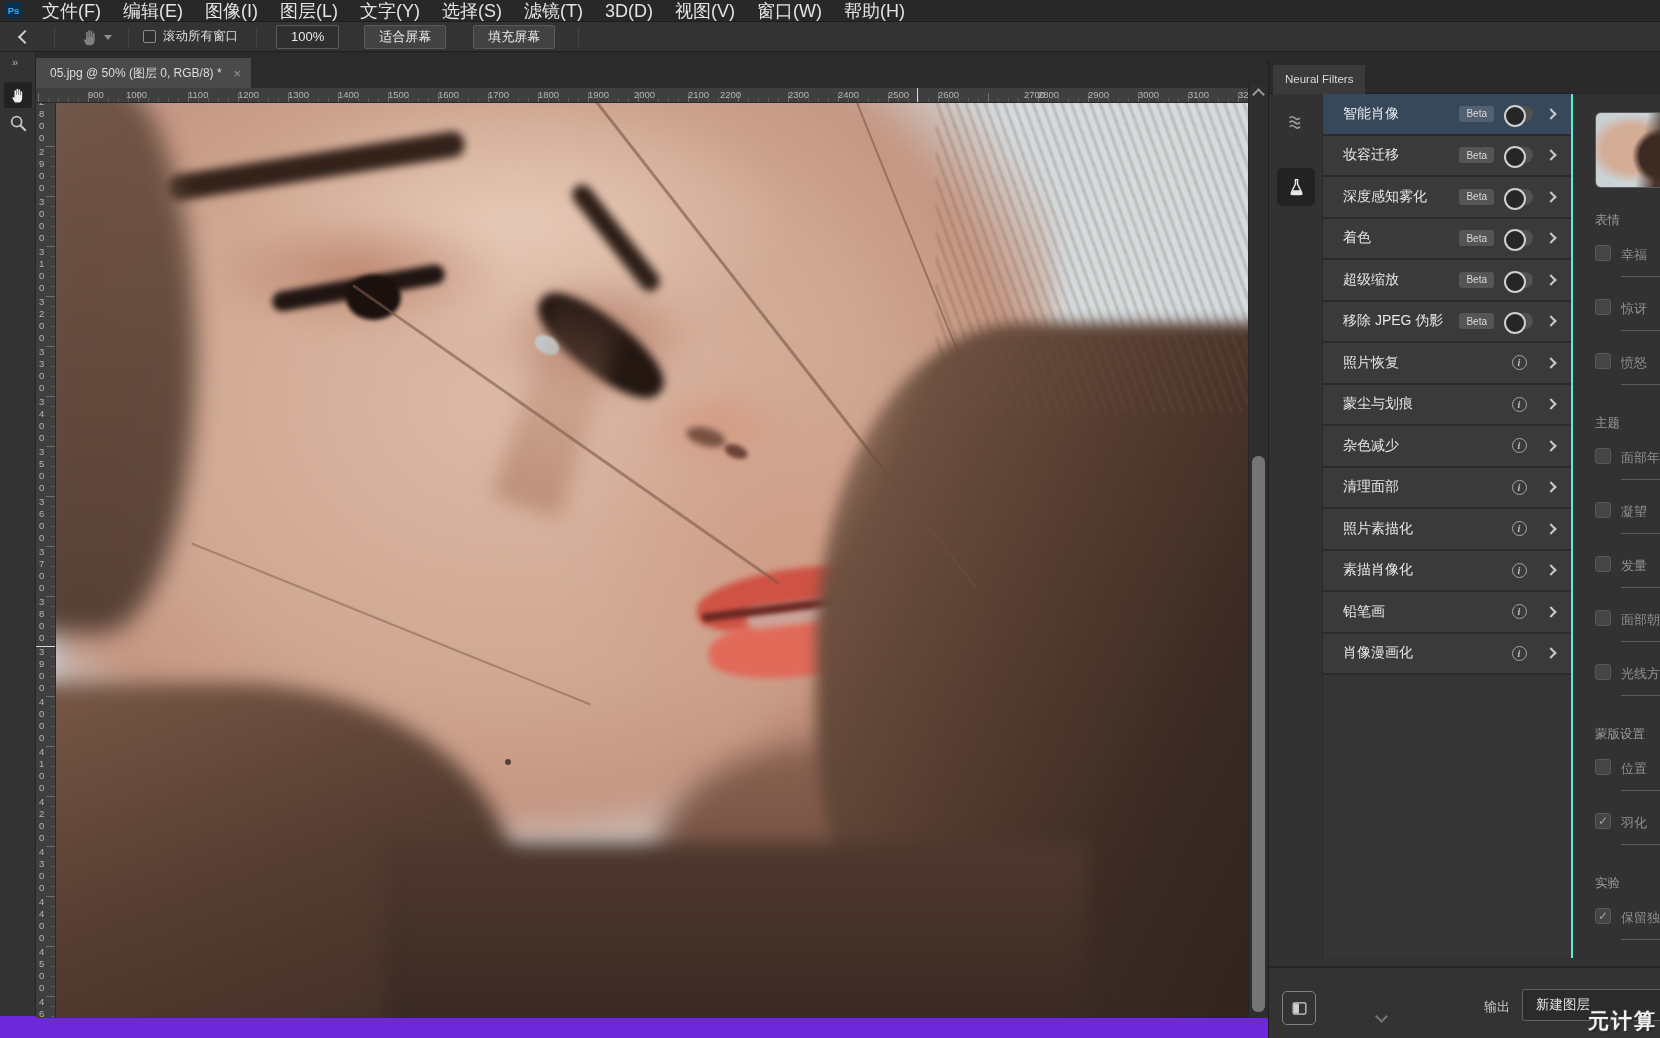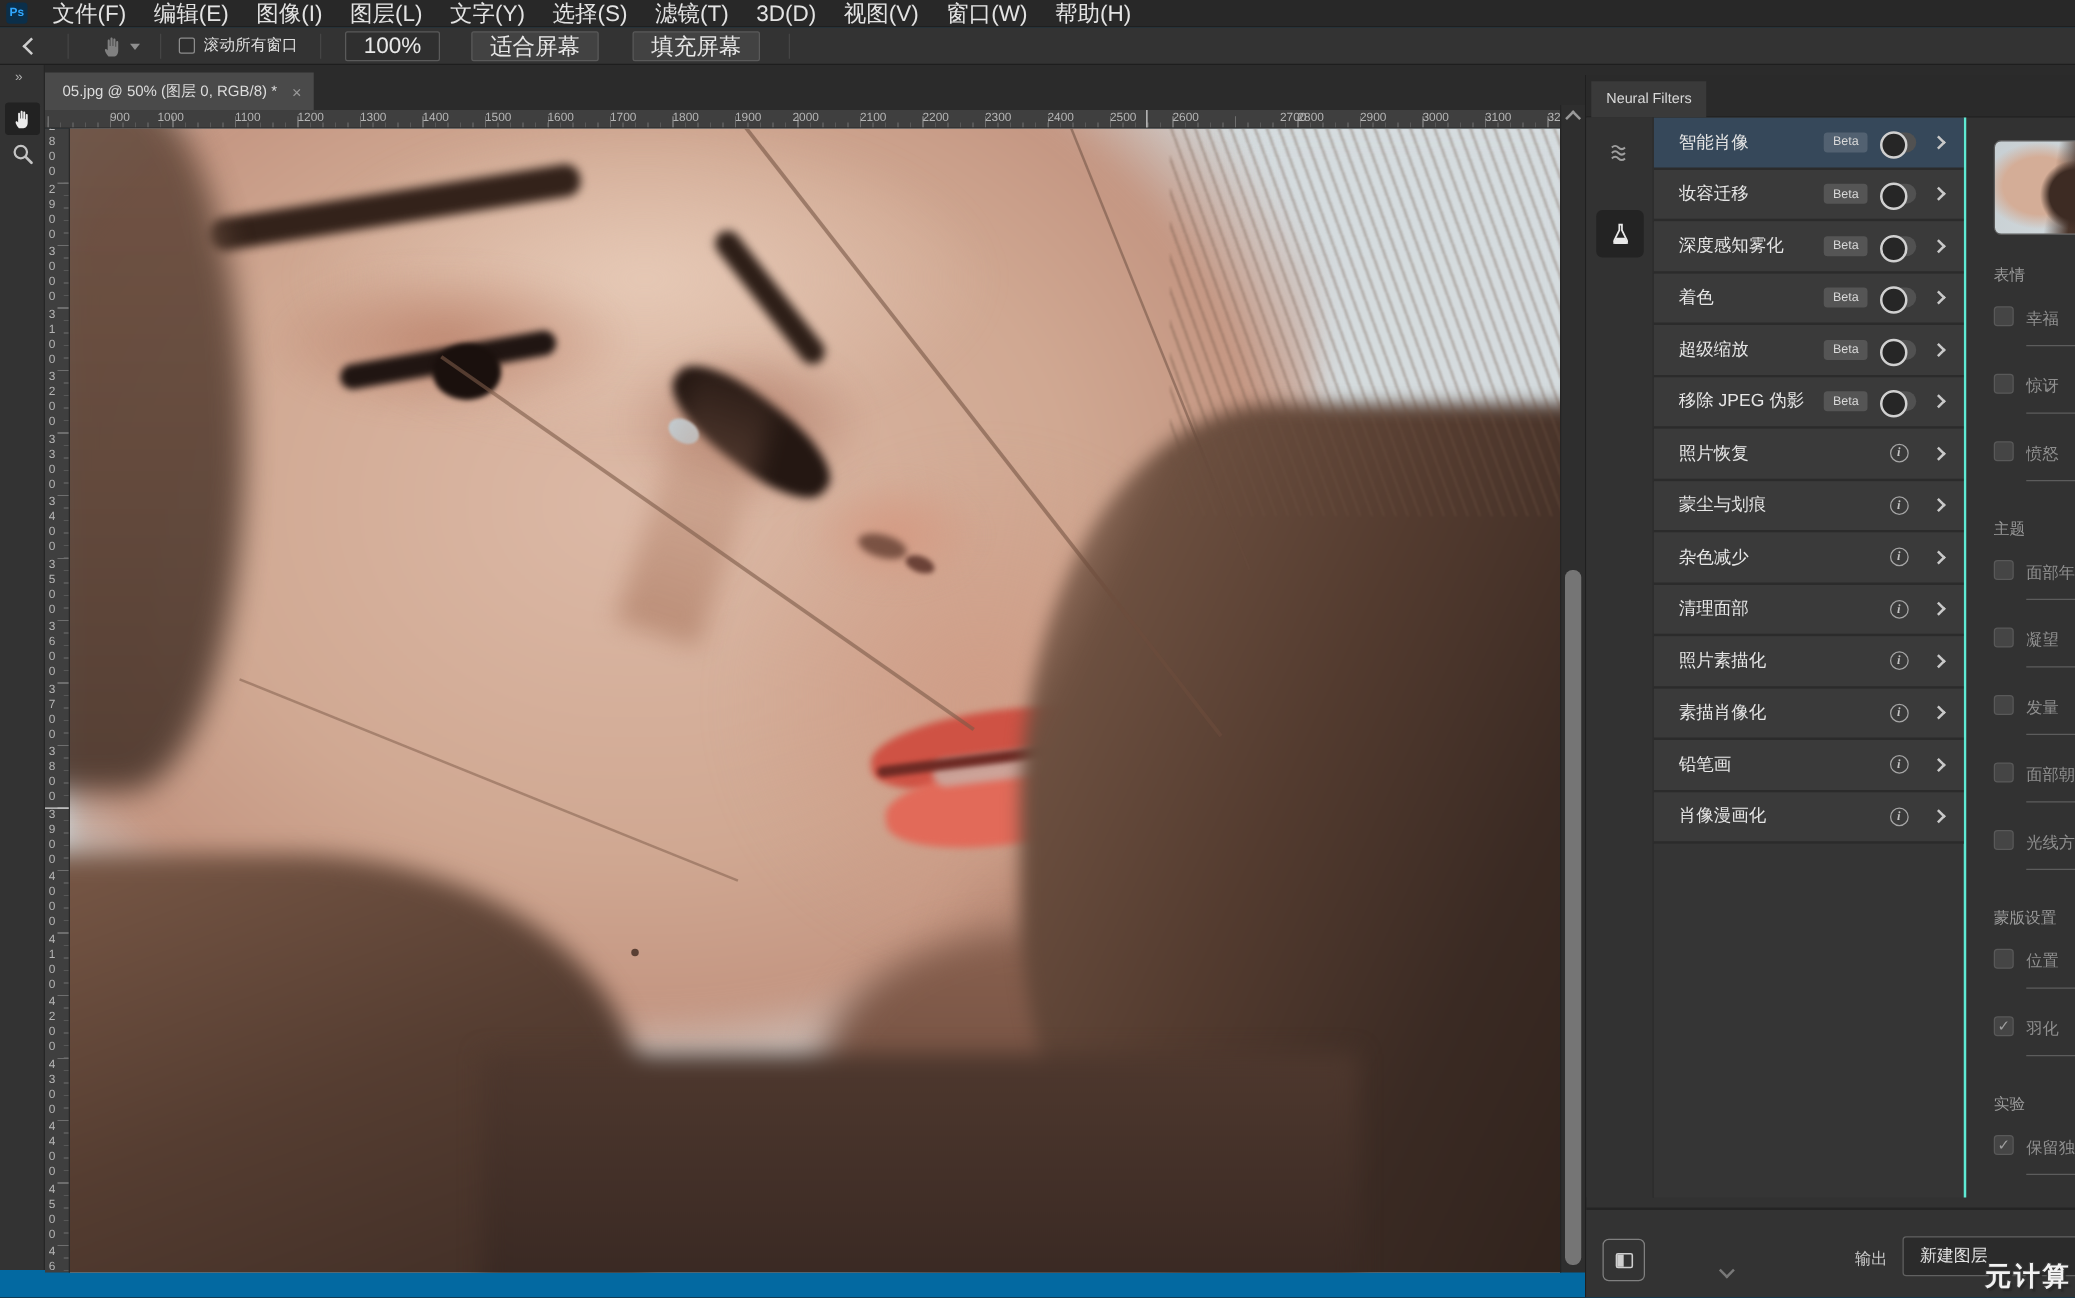--- a/index.html
+++ b/index.html
@@ -1,37 +1,37 @@
 <!DOCTYPE html>
 <html><head>
 <meta charset="utf-8">
 <style>
   html,body{margin:0;padding:0;background:#1a1a1a;}
   *{box-sizing:border-box;}
   .app{position:relative;width:1660px;height:1038px;overflow:hidden;
-       font-family:"Liberation Sans",sans-serif;background:#0369a1;color:#e0e0e0;
+       font-family:"Liberation Sans",sans-serif;background:#6d28d9;color:#e0e0e0;
        -webkit-font-smoothing:antialiased;}
   .abs{position:absolute;}
 
   
   .menubar{left:0;top:0;width:1660px;height:22px;background:#282828;display:flex;align-items:center;border-bottom:1px solid #1c1c1c;}
   .pslogo{width:17px;height:17px;margin:0 9px 0 5px;border-radius:3px;background:#0b2f4a;color:#31a8ff;
           font-size:9.5px;font-weight:bold;display:flex;align-items:center;justify-content:center;flex:none;}
   .menu-item{font-size:18px;color:#e3e3e3;padding:0 11px;line-height:22px;cursor:default;white-space:nowrap;}
 
   
   .optionsbar{left:0;top:22px;width:1660px;height:30px;background:#333333;border-bottom:1px solid #1e1e1e;display:flex;align-items:center;}
   .opt-back{width:10px;height:10px;border-left:2.5px solid #cfcfcf;border-bottom:2.5px solid #cfcfcf;transform:rotate(45deg);margin:0 14px 0 20px;}
   .vsep{width:1px;height:20px;background:#454545;margin:0 10px;flex:none;}
   .opt-hand{width:22px;height:22px;margin-left:14px;opacity:.75;}
   .opt-caret{width:0;height:0;border-left:4px solid transparent;border-right:4px solid transparent;border-top:5px solid #8f8f8f;margin:2px 6px 0 3px;}
   .opt-check{width:13px;height:13px;border:1px solid #8d8d8d;border-radius:2px;background:#2e2e2e;margin:0 7px 0 4px;flex:none;}
   .opt-label{font-size:12.5px;color:#dedede;white-space:nowrap;}
   .opt-btn{height:24px;padding:0 14px;margin:0 9px;background:#424242;border:1px solid #5a5a5a;border-radius:2px;
-           font-size:18px;color:#e8e8e8;display:flex;align-items:center;white-space:nowrap;}
+           font-size:13px;color:#e8e8e8;display:flex;align-items:center;white-space:nowrap;}
   .opt-btn.zoomval{background:#2f2f2f;}
 
   
   .tabbar{left:0;top:52px;width:1660px;height:36px;background:#2b2b2b;}
   .doctab{position:absolute;left:36px;top:6px;height:30px;background:#4a4a4a;display:flex;align-items:center;
           padding:0 10px 0 14px;font-size:12px;color:#dcdcdc;white-space:nowrap;}
   .tabclose{margin-left:12px;color:#9a9a9a;font-size:13px;}
   .overflow-ind{position:absolute;left:12px;top:4px;color:#b0b0b0;font-size:11px;letter-spacing:1px;}
 
   
@@ -187,21 +187,21 @@
       <span class="hlab" style="left: 202px;">1200</span>
       <span class="hlab" style="left: 252px;">1300</span>
       <span class="hlab" style="left: 302px;">1400</span>
       <span class="hlab" style="left: 352px;">1500</span>
       <span class="hlab" style="left: 402px;">1600</span>
       <span class="hlab" style="left: 452px;">1700</span>
       <span class="hlab" style="left: 502px;">1800</span>
       <span class="hlab" style="left: 552px;">1900</span>
       <span class="hlab" style="left: 598px;">2000</span>
       <span class="hlab" style="left: 652px;">2100</span>
-      <span class="hlab" style="left: 702px;">2200</span>
+      <span class="hlab" style="left: 684px;">2200</span>
       <span class="hlab" style="left: 752px;">2300</span>
       <span class="hlab" style="left: 802px;">2400</span>
       <span class="hlab" style="left: 852px;">2500</span>
       <span class="hlab" style="left: 902px;">2600</span>
       <span class="hlab" style="left: 988px;">2700</span>
       <span class="hlab" style="left: 1002px;">2800</span>
       <span class="hlab" style="left: 1052px;">2900</span>
       <span class="hlab" style="left: 1102px;">3000</span>
       <span class="hlab" style="left: 1152px;">3100</span>
       <span class="hlab" style="left: 1202px;">3200</span>

